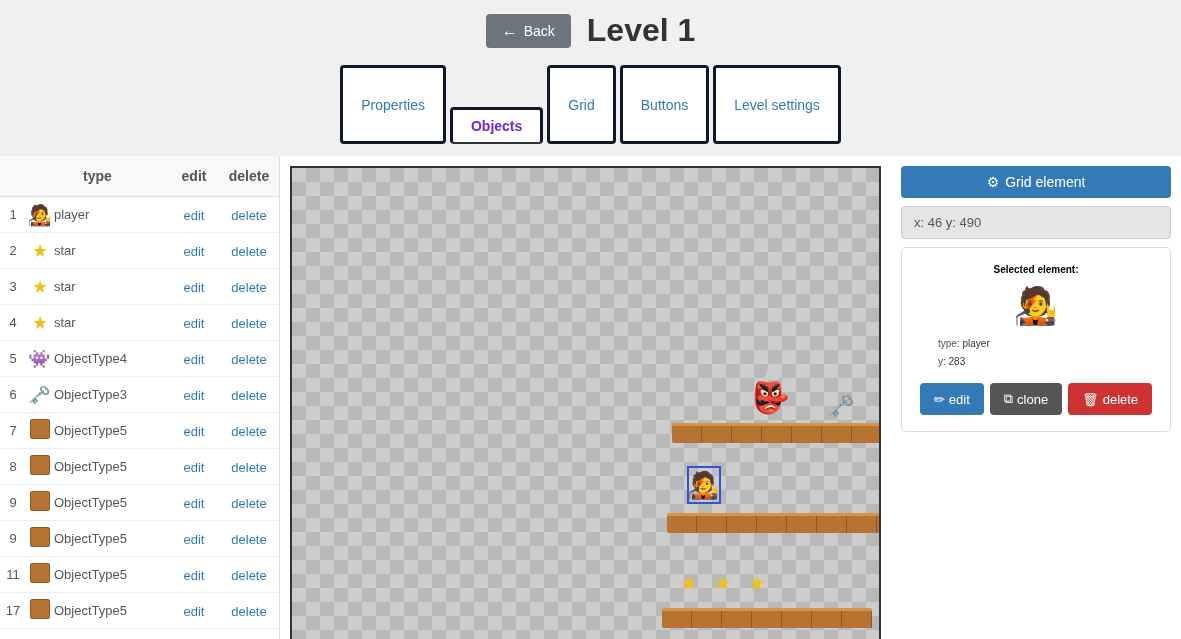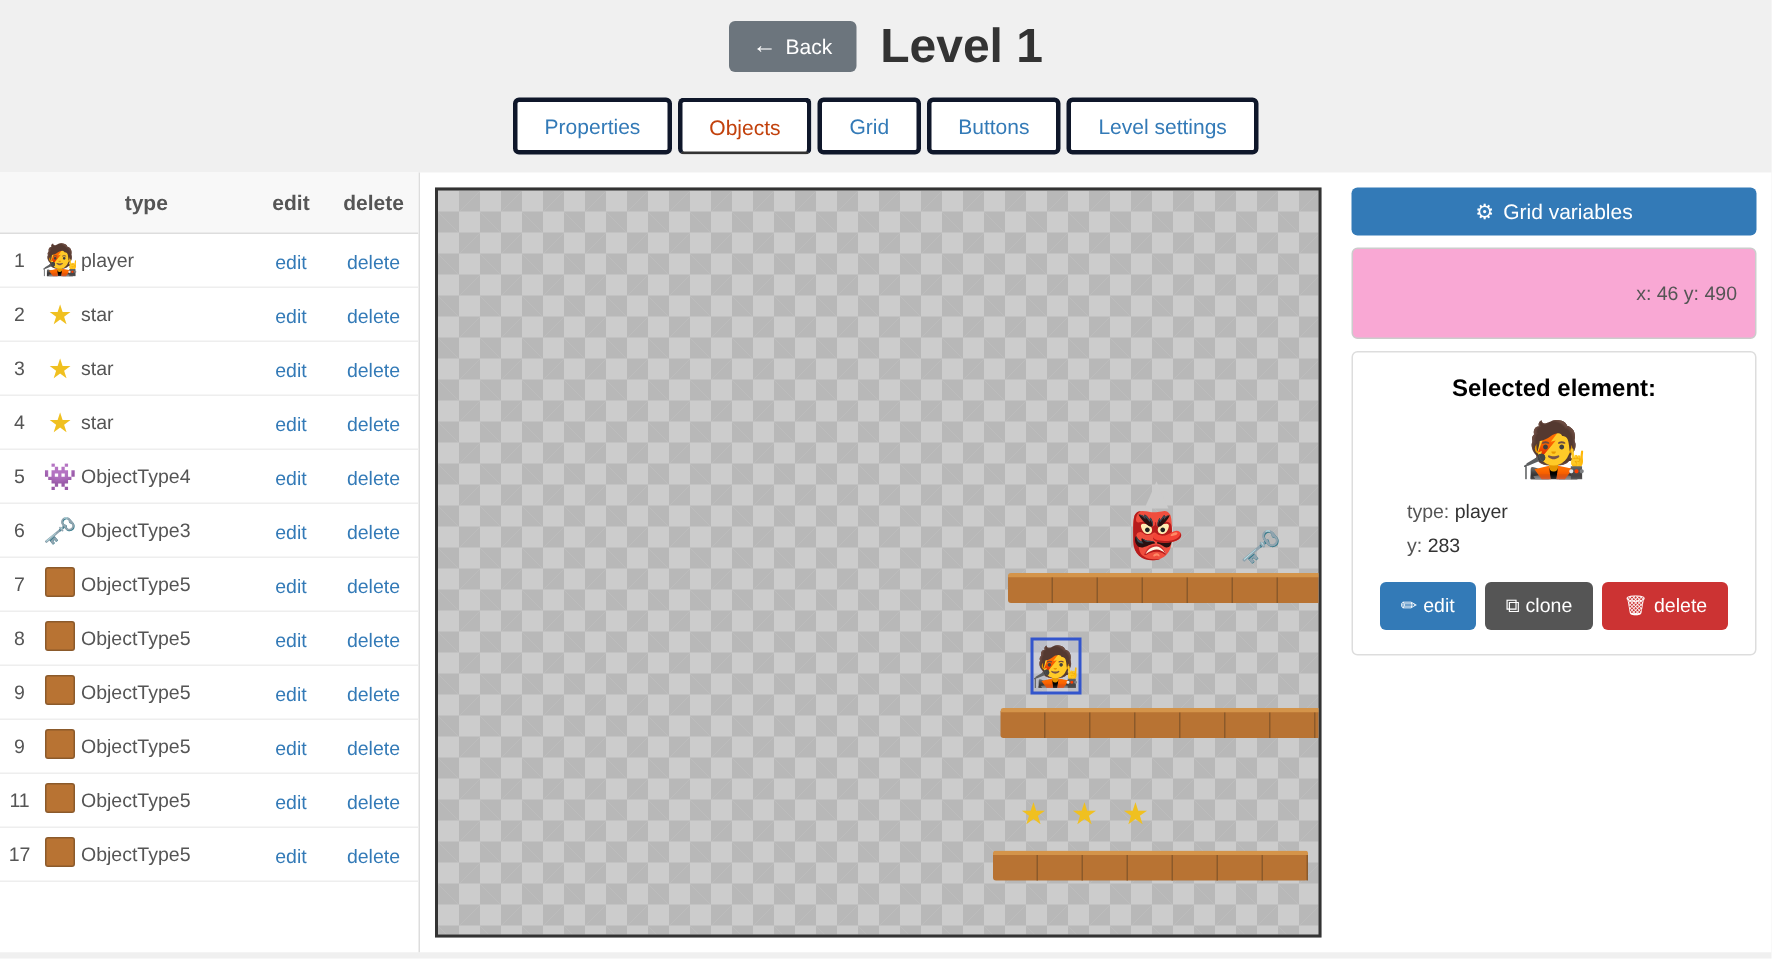--- a/index.html
+++ b/index.html
@@ -5,21 +5,21 @@
     * { box-sizing: border-box; margin: 0; padding: 0; }
     body { font-family: Arial, sans-serif; background: #f0f0f0; font-size: 14px; }
 
     .header { display: flex; align-items: center; justify-content: center; padding: 12px 20px; background: #f0f0f0; gap: 16px; }
     .back-button { background: #6c757d; color: white; border: none; border-radius: 4px; padding: 8px 16px; cursor: pointer; display: flex; align-items: center; gap: 6px; font-size: 14px; }
     .back-arrow { font-size: 16px; }
     .level-title { font-size: 32px; font-weight: bold; color: #333; }
 
     .tabs { display: flex; justify-content: center; gap: 4px; padding: 4px 20px 12px; background: #f0f0f0; }
     .tab { border: 3px solid #0f172a; background: white; padding: 8px 18px; cursor: pointer; border-radius: 4px; color: #337ab7; font-size: 14px; }
-    .tab.active { background: white; border-bottom: 2px solid #333; color: #c2410c; font-weight: normal; }
+    .tab.active { background: white; border-bottom: 2px solid #333; color: #6d28d9; font-weight: bold; margin-top: 42px; }
 
     .main { display: flex; background: white; min-height: 500px; }
 
     .sidebar { width: 280px; min-width: 280px; border-right: 1px solid #ddd; overflow-y: auto; }
     .sidebar-header { display: flex; background: #f8f8f8; border-bottom: 1px solid #ddd; padding: 8px 0; font-weight: bold; color: #555; }
     .col-type { flex: 1; padding: 4px 8px; text-align: center; }
     .col-edit { width: 50px; text-align: center; padding: 4px; }
     .col-delete { width: 60px; text-align: center; padding: 4px; }
 
     .sidebar-row { display: flex; align-items: center; border-bottom: 1px solid #eee; padding: 4px 0; min-height: 36px; }
@@ -41,26 +41,26 @@
     .platform-cell { width: 30px; height: 100%; border-right: 1px solid #8b5a2b; }
 
     .sprite { position: absolute; display: flex; align-items: center; justify-content: center; font-size: 24px; }
     .sprite-player { width: 34px; height: 38px; border: 2px solid #3355cc; background: rgba(200,210,255,0.2); }
 
     .cone-hat { width: 0; height: 0; border-left: 8px solid transparent; border-right: 8px solid transparent; border-bottom: 18px solid #ccc; position: absolute; top: -18px; left: 50%; transform: translateX(-50%); }
 
     .right-panel { width: 290px; min-width: 290px; padding: 10px; display: flex; flex-direction: column; gap: 8px; }
     .grid-settings-btn { background: #337ab7; color: white; border: none; border-radius: 4px; padding: 8px 16px; cursor: pointer; display: flex; align-items: center; gap: 6px; font-size: 14px; width: 100%; justify-content: center; }
 
-    .coordinates { background: #f9a8d4; border: 1px solid #ccc; border-radius: 4px; padding: 22px 12px; text-align: right; color: #555; font-size: 13px; }
+    .coordinates { background: #e5e5e5; border: 1px solid #ccc; border-radius: 4px; padding: 8px 12px; text-align: left; color: #555; font-size: 13px; }
 
     .selected-element { background: white; border: 1px solid #ddd; border-radius: 4px; padding: 16px; text-align: center; }
-    .selected-title { font-weight: bold; font-size: 16px; margin-bottom: 10px; }
+    .selected-title { font-weight: bold; font-size: 10px; margin-bottom: 10px; }
     .selected-sprite { font-size: 36px; margin-bottom: 8px; }
-    .selected-info { font-size: 13px; color: #333; line-height: 1.8; text-align: left; padding-left: 20px; margin-bottom: 12px; }
+    .selected-info { font-size: 10px; color: #333; line-height: 1.8; text-align: left; padding-left: 20px; margin-bottom: 12px; }
     .selected-info span.label { color: #555; }
     .action-buttons { display: flex; gap: 6px; justify-content: center; }
     .btn-edit { background: #337ab7; color: white; border: none; border-radius: 4px; padding: 8px 14px; cursor: pointer; display: flex; align-items: center; gap: 4px; font-size: 13px; }
     .btn-clone { background: #555; color: white; border: none; border-radius: 4px; padding: 8px 14px; cursor: pointer; display: flex; align-items: center; gap: 4px; font-size: 13px; }
     .btn-delete { background: #cc3333; color: white; border: none; border-radius: 4px; padding: 8px 14px; cursor: pointer; display: flex; align-items: center; gap: 4px; font-size: 13px; }
 
     .diamond-bg {
       background-color: #ccc;
       background-image: 
         linear-gradient(45deg, #b8b8b8 25%, transparent 25%),
@@ -254,21 +254,21 @@
       </div>
       <div class="sprite" style="left: 456px; top: 403px; position: absolute;">
         <span style="font-size:20px; color: #f0c020;">★</span>
       </div>
     </div>
   </div>
 
   <div class="right-panel">
     <button class="grid-settings-btn">
       <span>⚙</span>
-      <span>Grid variables</span>
+      <span>Grid element</span>
     </button>
 
     <div class="coordinates">
       <span>x: 46  y: 490</span>
     </div>
 
     <div class="selected-element">
       <div class="selected-title">Selected element:</div>
       <div class="selected-sprite">🧑‍🎤</div>
       <div class="selected-info">

